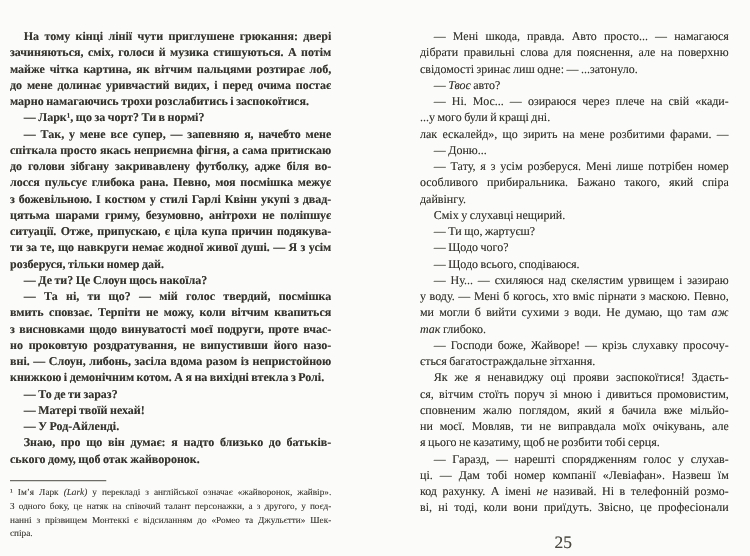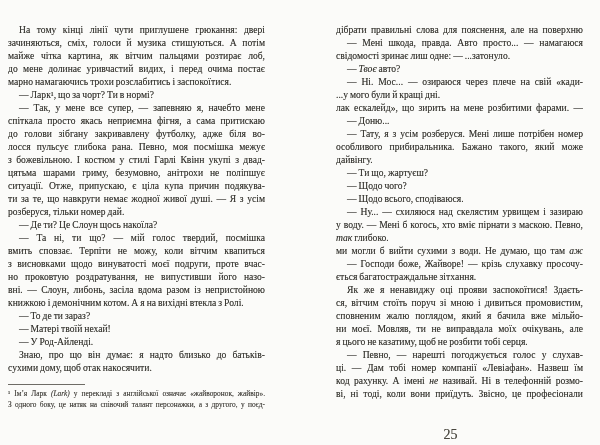--- a/index.html
+++ b/index.html
@@ -16,21 +16,21 @@
     text-shadow: 0 0 0.4px rgba(70,68,62,0.55);
   }
   .col {
     position: absolute;
     top: 23px;
     font-size: 9.6px;
     line-height: 13px;
     word-spacing: -0.4px;
     letter-spacing: 0;
   }
-  #left-col  { left: 8px;   width: 257px; }
+  #left-col  { left: 8px;   width: 257px; font-weight: bold; }
   #right-col { left: 336px; width: 247px; }
   .line {
     height: 13px;
     overflow: hidden;
     text-align: left;
     white-space: normal;
   }
   .line.j {
     text-align: justify;
     text-align-last: justify;
@@ -86,56 +86,59 @@
       <div class="line j in">— Та ні, ти що? — мій голос твердий, посмішка</div>
       <div class="line j">вмить сповзає. Терпіти не можу, коли вітчим квапиться</div>
       <div class="line j">з висновками щодо винуватості моєї подруги, проте вчас-</div>
       <div class="line j">но проковтую роздратування, не випустивши його назо-</div>
       <div class="line j">вні. — Слоун, либонь, засіла вдома разом із непристойною</div>
       <div class="line">книжкою і демонічним котом. А я на вихідні втекла з Ролі.</div>
       <div class="line in">— То де ти зараз?</div>
       <div class="line in">— Матері твоїй нехай!</div>
       <div class="line in">— У Род-Айленді.</div>
       <div class="line j in">Знаю, про що він думає: я надто близько до батьків-</div>
-      <div class="line">сухими дому, щоб отак накосячити.</div>
+      <div class="line">ського дому, щоб отак жайворонок.</div>
     </div>
 
   <div class="col" id="right-col">
+      <div class="line j in">— Мені шкода, правда. Авто просто... — намагаюся</div>
       <div class="line j">дібрати правильні слова для пояснення, але на поверхню</div>
-      <div class="line j in">— Мені шкода, правда. Авто просто... — намагаюся</div>
       <div class="line">свідомості зринає лиш одне: — ...затонуло.</div>
       <div class="line in">— <em>Твоє</em> авто?</div>
       <div class="line j in">— Ні. Мос... — озираюся через плече на свій «кади-</div>
       <div class="line">...у мого були й кращі дні.</div>
       <div class="line j">лак ескалейд», що зирить на мене розбитими фарами. —</div>
       <div class="line in">— Доню...</div>
       <div class="line j in">— Тату, я з усім розберуся. Мені лише потрібен номер</div>
-      <div class="line j">особливого прибиральника. Бажано такого, який може</div>
+      <div class="line j">особливого прибиральника. Бажано такого, який спіра</div>
       <div class="line">дайвінгу.</div>
+      <div class="line in">Сміх у слухавці нещирий.</div>
       <div class="line in">— Ти що, жартуєш?</div>
       <div class="line in">— Щодо чого?</div>
       <div class="line in">— Щодо всього, сподіваюся.</div>
       <div class="line j in">— Ну... — схиляюся над скелястим урвищем і зазираю</div>
       <div class="line j">у воду. — Мені б когось, хто вміє пірнати з маскою. Певно,</div>
+      <div class="line j">ми могли б вийти сухими з води. Не думаю, що там <em>аж</em></div>
       <div class="line"><em>так</em> глибоко.</div>
-      <div class="line j">ми могли б вийти сухими з води. Не думаю, що там <em>аж</em></div>
       <div class="line j in">— Господи боже, Жайворе! — крізь слухавку просочу-</div>
       <div class="line">ється багатостраждальне зітхання.</div>
       <div class="line j in">Як же я ненавиджу оці прояви заспокоїтися! Здаєть-</div>
       <div class="line j">ся, вітчим стоїть поруч зі мною і дивиться промовистим,</div>
       <div class="line j">сповненим жалю поглядом, який я бачила вже мільйо-</div>
       <div class="line j">ни моєї. Мовляв, ти не виправдала моїх очікувань, але</div>
       <div class="line">я цього не казатиму, щоб не розбити тобі серця.</div>
-      <div class="line j in">— Певно, — нарешті погоджується голос у слухав-</div>
+      <div class="line j in">— Гаразд, — нарешті спорядженням голос у слухав-</div>
       <div class="line j">ці. — Дам тобі номер компанії «Левіафан». Назвеш їм</div>
       <div class="line j">код рахунку. А імені <em>не</em> називай. Ні в телефонній розмо-</div>
       <div class="line j">ві, ні тоді, коли вони приїдуть. Звісно, це професіонали</div>
     </div>
 
   <div class="footnote-rule"></div>
 
   <div class="footnote">
       <div class="line j">¹ Ім’я Ларк <em>(Lark)</em> у перекладі з англійської означає «жайворонок, жайвір».</div>
       <div class="line j">З одного боку, це натяк на співочий талант персонажки, а з другого, у поєд-</div>
+      <div class="line j">нанні з прізвищем Монтеккі є відсиланням до «Ромео та Джульєтти» Шек-</div>
+      <div class="line">спіра.</div>
     </div>
 
   <div class="page-number">25</div>
 </div>
 
 </body></html>

